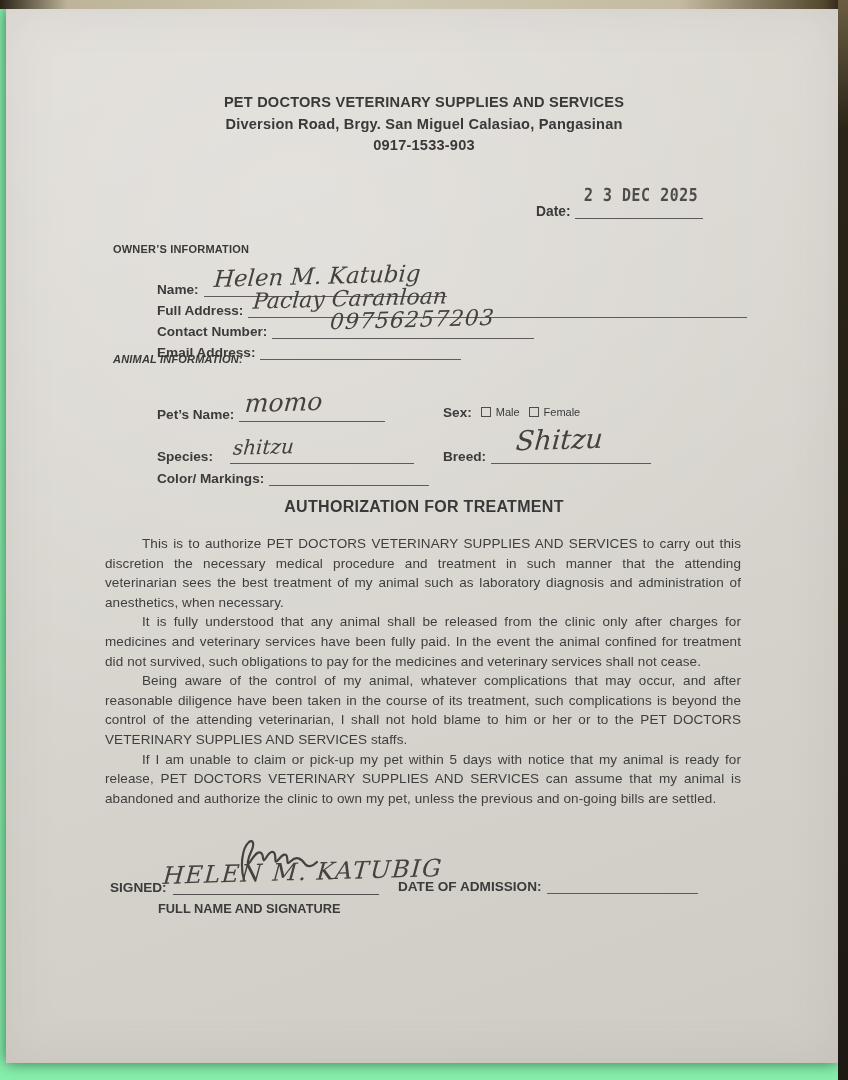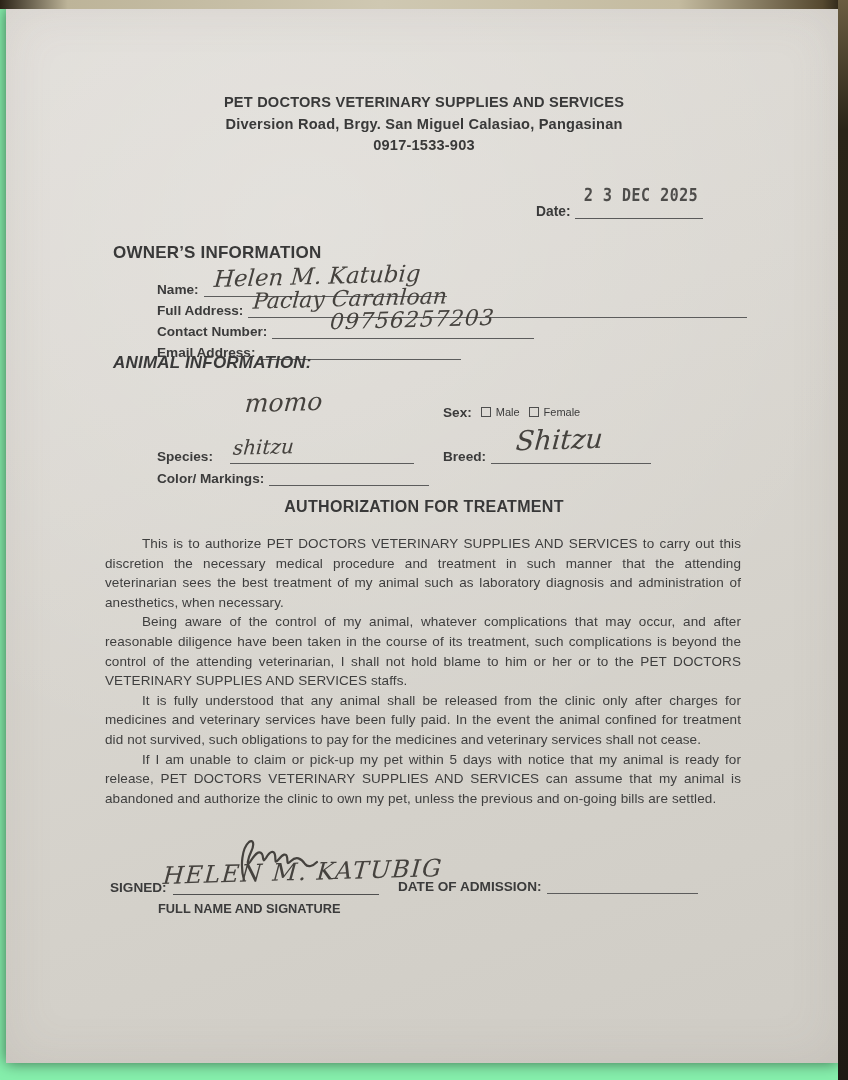--- a/index.html
+++ b/index.html
@@ -36,21 +36,21 @@
   .header .line { font-weight:bold; font-size:14.6px; line-height:21.5px; color:#393939; letter-spacing:0.2px; }
   .date-block { position:absolute; top:204px; left:536px; display:flex; align-items:flex-end; }
   .date-label { font-weight:bold; font-size:13.8px; color:#3a3a3a; }
   .date-line { width:128px; border-bottom:1.6px solid #5a5a5a; height:15px; margin-left:4px; }
   .date-stamp {
     position:absolute; top:186px; left:576px; width:130px; text-align:center;
     font-family:"DejaVu Sans Mono", monospace; font-weight:bold; font-size:15px;
     color:#4e4d4b; letter-spacing:0.5px; transform:scaleY(1.2) skewX(-2deg);
   }
   .section-heading {
-    position:absolute; font-weight:bold; font-size:17px; color:#393939; letter-spacing:0.2px;
+    position:absolute; font-weight:bold; font-size:11px; color:#393939; letter-spacing:0.2px;
   }
   .field-row { position:absolute; display:flex; align-items:flex-end; height:20px; }
   .field-label { font-weight:bold; font-size:13.6px; color:#3b3b3b; white-space:nowrap; }
   .field-line { border-bottom:1.7px solid #5c5c5c; height:16px; margin-left:5px; }
   .sex-row { position:absolute; display:flex; align-items:center; height:20px; }
   .cb {
     display:inline-block; width:10px; height:10px; border:1.6px solid #4e4e4e;
     margin:0 5px 0 9px; background:transparent;
   }
   .sex-option { font-size:11px; color:#3c3c3c; }
@@ -122,20 +122,24 @@
   </div>
   <div class="hw" style="top:307px; left:330px; font-size:22px; letter-spacing:1px;">09756257203</div>
 
   <div class="field-row" style="top:340px; left:157px;">
     <span class="field-label">Email Address:</span>
     <span class="field-line" style="width:201px;"></span>
   </div>
 
   <div class="section-heading" style="top:353px; left:113px;font-style:italic;">ANIMAL INFORMATION:</div>
 
+  <div class="field-row" style="top:402px; left:157px;">
+    <span class="field-label">Pet’s Name:</span>
+    <span class="field-line" style="width:146px;"></span>
+  </div>
   <div class="hw" style="top:388px; left:245px; font-size:25px;">momo</div>
 
 
   <div class="field-row" style="top:444px; left:157px;gap:12px;">
     <span class="field-label">Species:</span>
     <span class="field-line" style="width:184px;"></span>
   </div>
   <div class="hw" style="top:435px; left:233px; font-size:20px;">shitzu</div>
 
   <div class="field-row" style="top:466px; left:157px;justify-content:center;">
@@ -154,22 +158,22 @@
   <div class="field-row" style="top:444px; left:443px;">
     <span class="field-label">Breed:</span>
     <span class="field-line" style="width:160px;"></span>
   </div>
   <div class="hw" style="top:424px; left:516px; font-size:27px;">Shitzu</div>
 
   <div class="auth-title">AUTHORIZATION FOR TREATMENT</div>
 
   <div class="body-text">
     <p>This is to authorize PET DOCTORS VETERINARY SUPPLIES AND SERVICES to carry out this discretion the necessary medical procedure and treatment in such manner that the attending veterinarian sees the best treatment of my animal such as laboratory diagnosis and administration of anesthetics, when necessary.</p>
+    <p>It is fully understood that any animal shall be released from the clinic only after charges for medicines and veterinary services have been fully paid. In the event the animal confined for treatment did not survived, such obligations to pay for the medicines and veterinary services shall not cease.</p>
     <p>Being aware of the control of my animal, whatever complications that may occur, and after reasonable diligence have been taken in the course of its treatment, such complications is beyond the control of the attending veterinarian, I shall not hold blame to him or her or to the PET DOCTORS VETERINARY SUPPLIES AND SERVICES staffs.</p>
-    <p>It is fully understood that any animal shall be released from the clinic only after charges for medicines and veterinary services have been fully paid. In the event the animal confined for treatment did not survived, such obligations to pay for the medicines and veterinary services shall not cease.</p>
     <p>If I am unable to claim or pick-up my pet within 5 days with notice that my animal is ready for release, PET DOCTORS VETERINARY SUPPLIES AND SERVICES can assume that my animal is abandoned and authorize the clinic to own my pet, unless the previous and on-going bills are settled.</p>
   </div>
 
   <svg class="sig-flourish" width="110" height="44" viewBox="0 0 110 44">
     <path d="M22,42 C18,28 20,10 27,4 C31,1 33,6 29,14 C26,20 24,30 28,24 C33,16 37,12 40,16 C42,19 40,26 44,20 C48,13 52,12 53,17 C54,22 52,27 57,21 C61,16 64,15 65,19 C66,23 64,28 69,23 C74,18 79,20 83,26 C86,30 91,28 95,24" fill="none" stroke="#45423e" stroke-width="2.2" stroke-linecap="round"></path>
   </svg>
 
   <div class="sig-row">
     <span class="field-label">SIGNED:</span>
     <span class="sig-line"></span>

